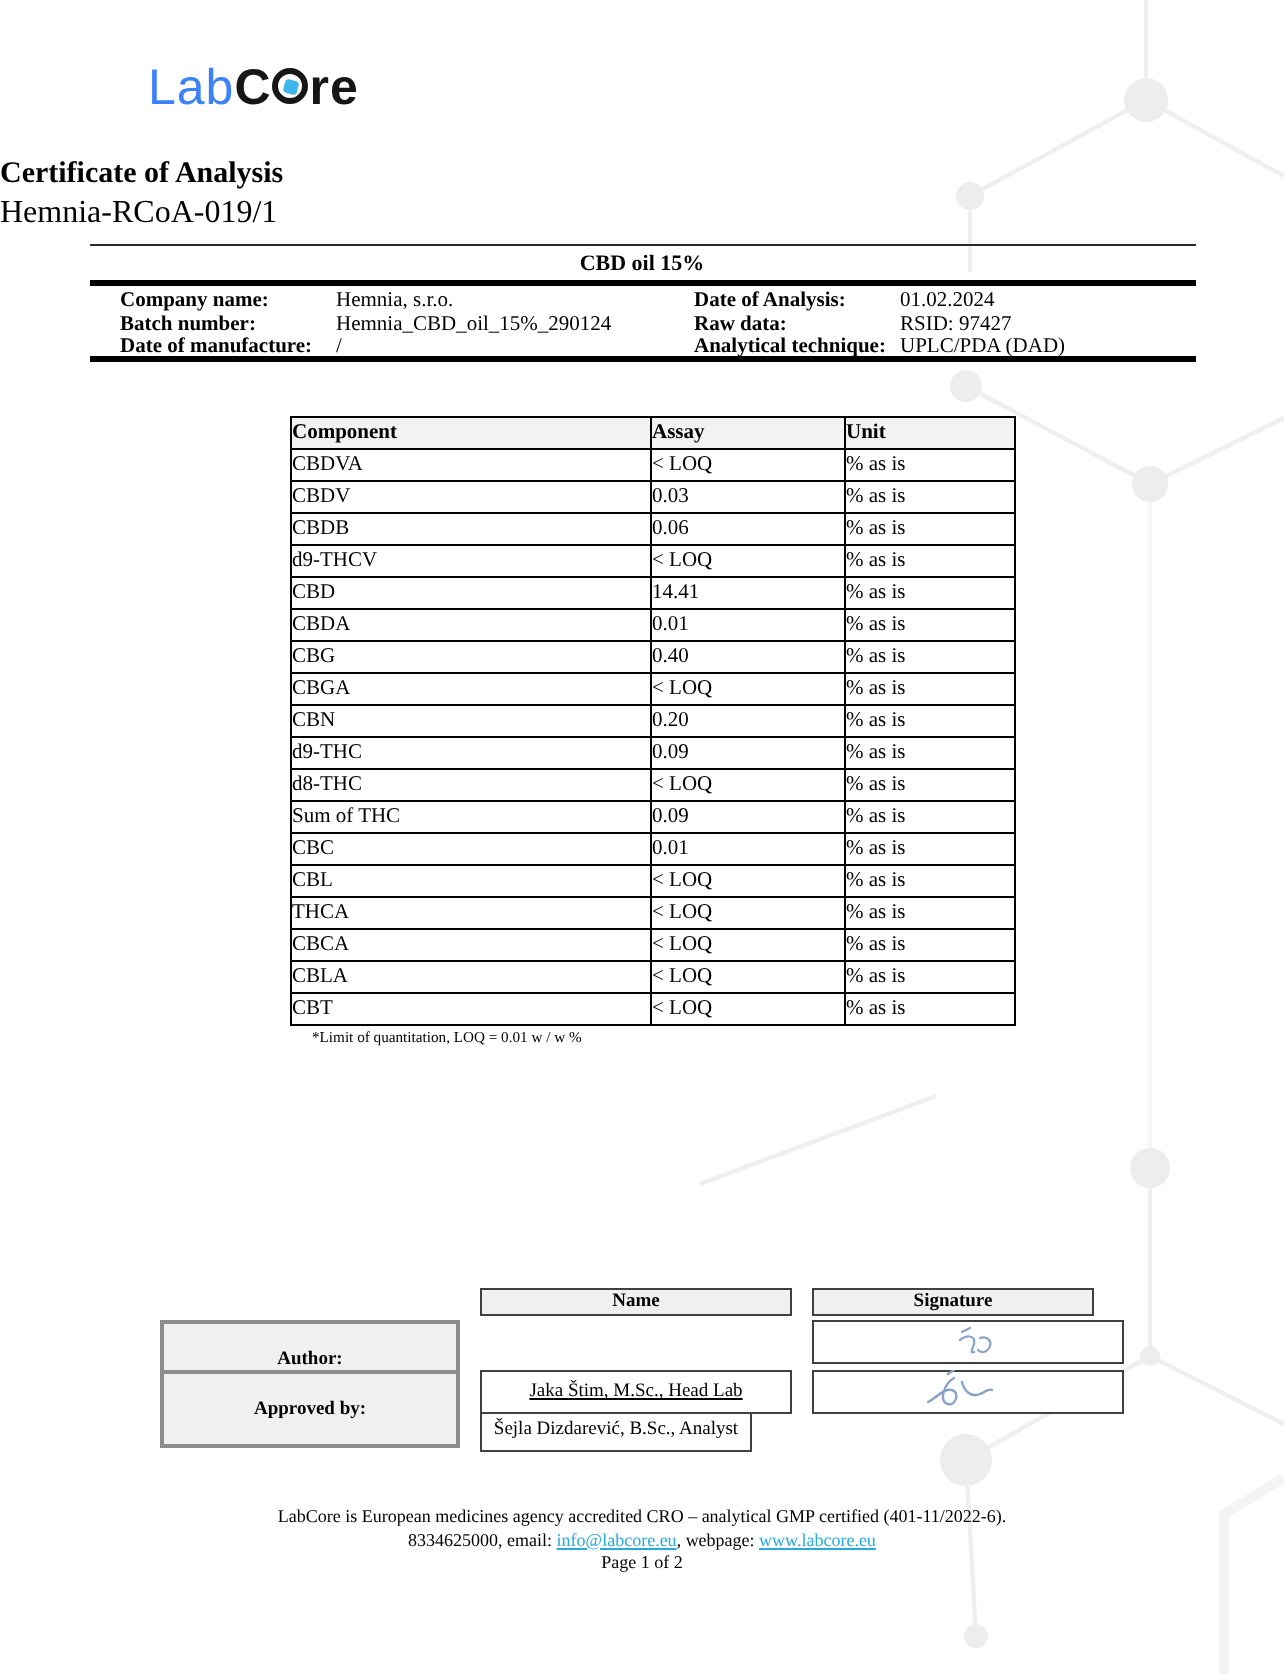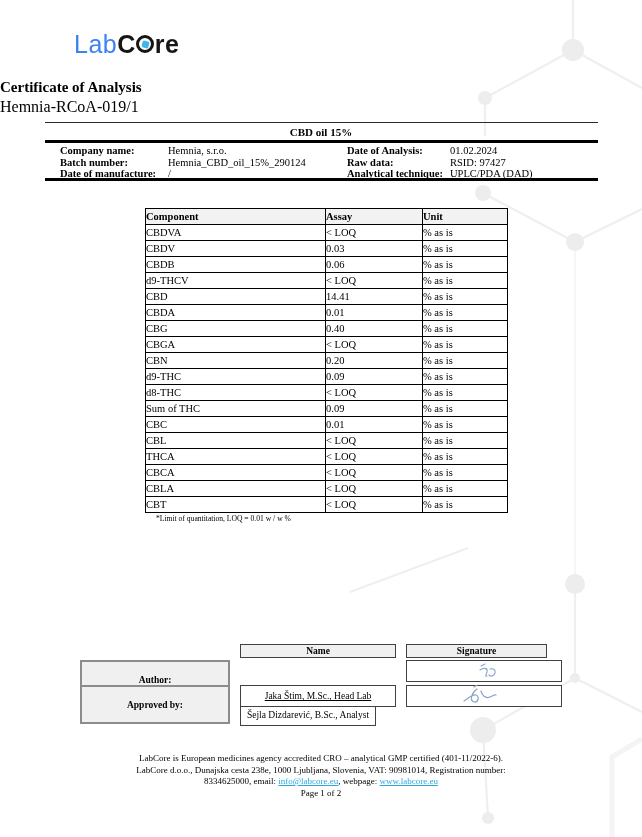--- a/index.html
+++ b/index.html
@@ -263,19 +263,18 @@
         <g stroke="#8aa2c8" stroke-width="1.2" fill="none" stroke-linecap="round">
           <path d="M25,2 l3,-2"></path>
           <path d="M28,4 c-5,3 -8,12 -3,13 c4,1 6,-6 2,-7 c-4,-1 -8,4 -12,6"></path>
           <path d="M32,6 c1,4 4,8 9,6 c3,-1 4,-3 6,-2"></path>
         </g>
       </svg>
     </div>
 
     <div class="footer">
       <div>LabCore is European medicines agency accredited CRO – analytical GMP certified (401-11/2022-6).</div>
-      <div>LabCore d.o.o., Dunajska cesta 238e, 1000 Ljubljana, Slovenia, VAT: 90981014, Registration number:</div>
       <div><span>8334625000, email: </span><a>info@labcore.eu</a><span>, webpage: </span><a>www.labcore.eu</a></div>
       <div class="page-num">Page 1 of 2</div>
     </div>
 
   </div>
 </div>
 
 </body></html>

